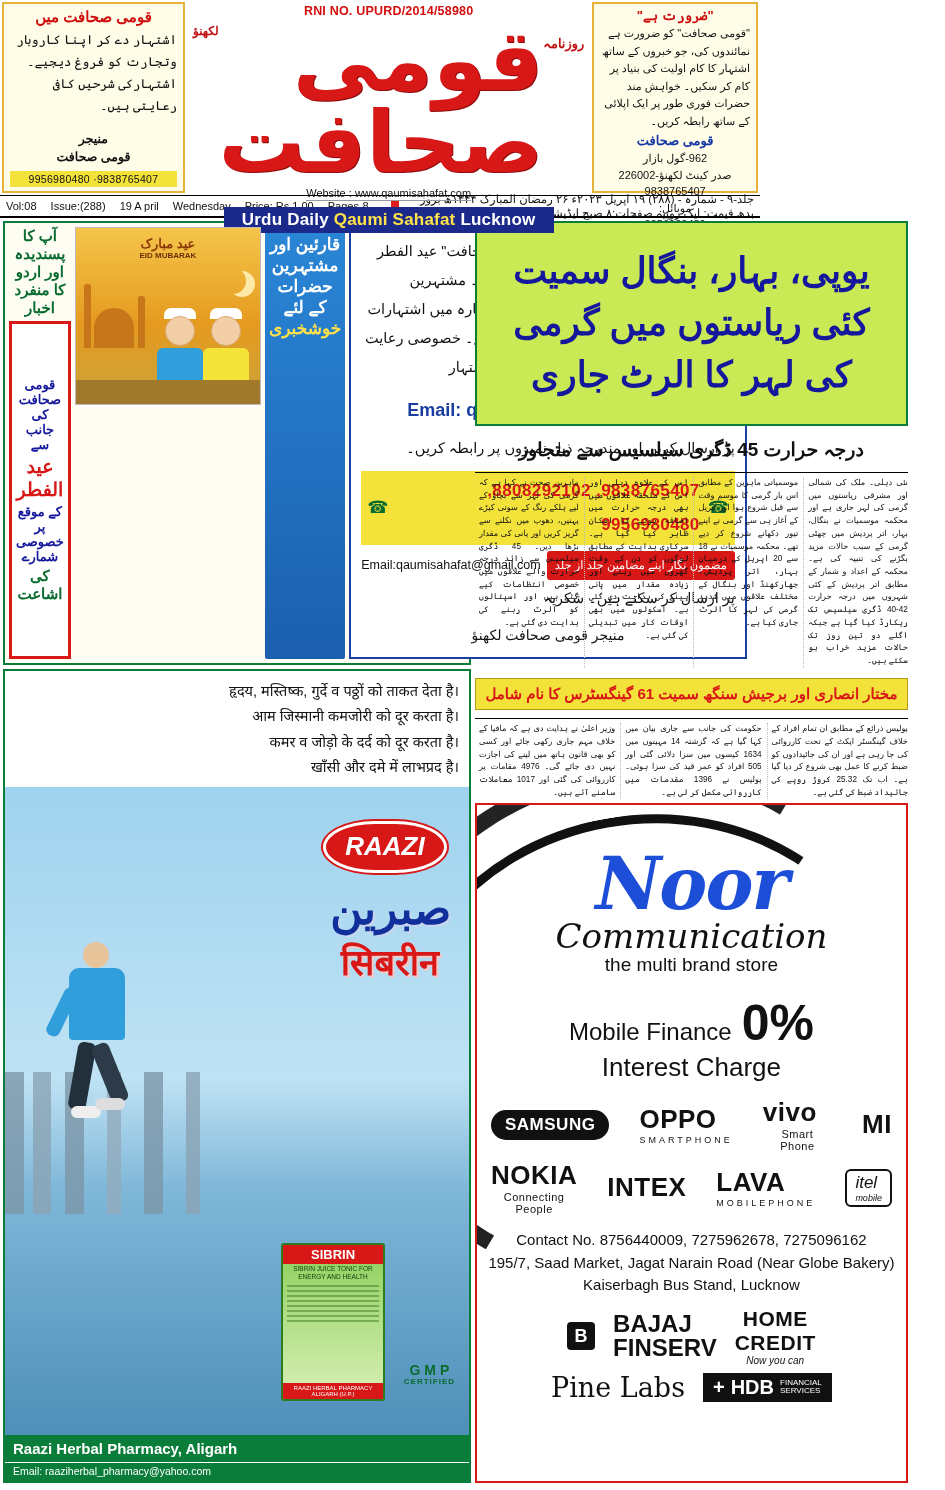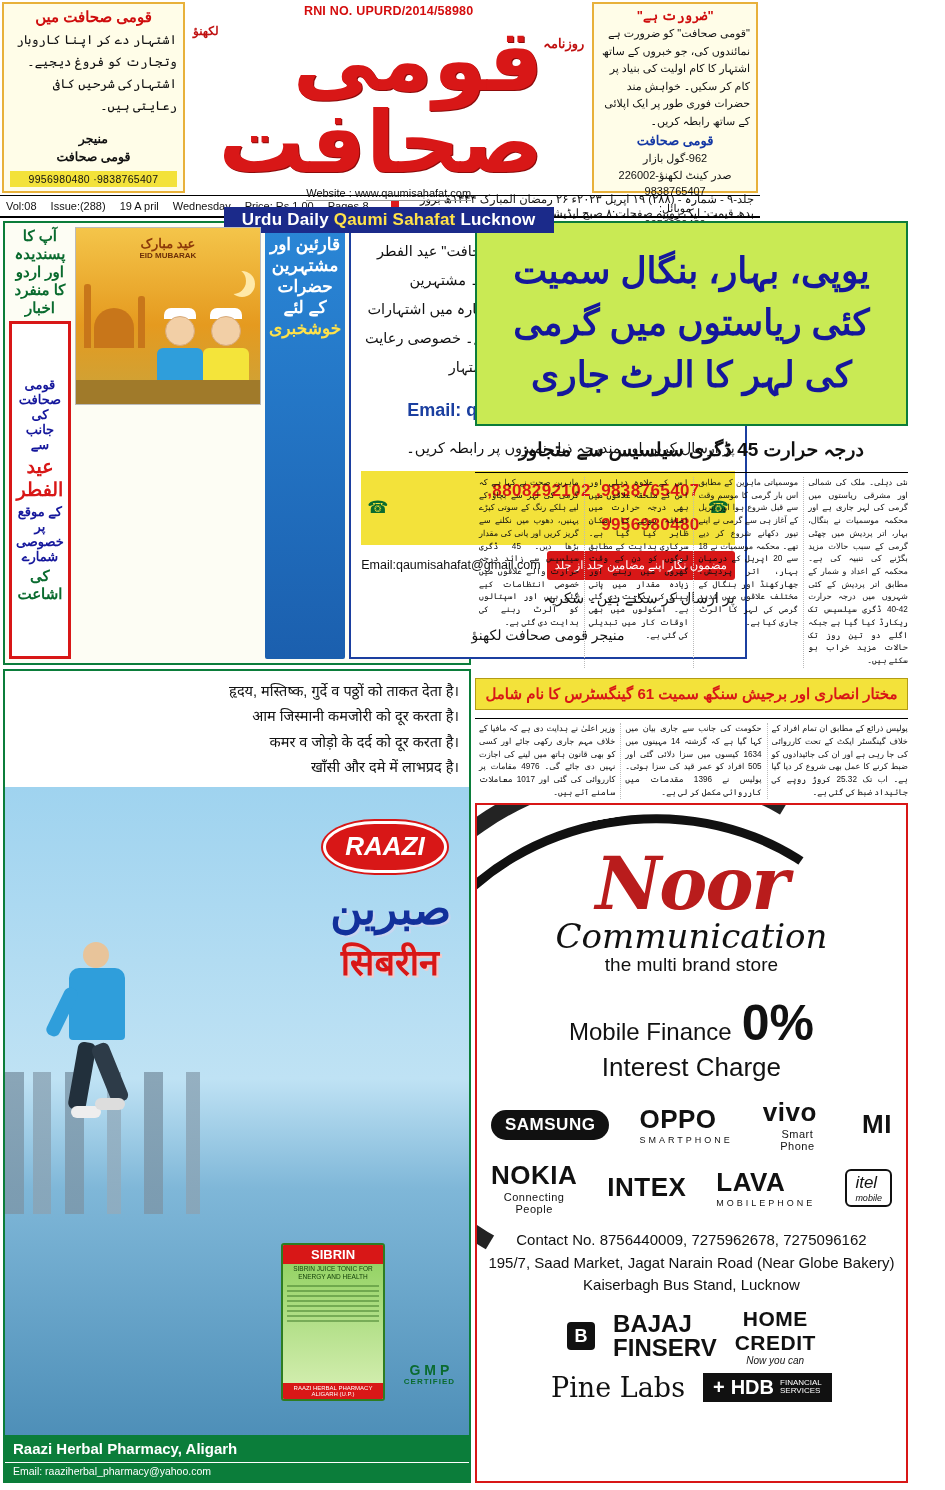--- a/index.html
+++ b/index.html
@@ -315,21 +315,21 @@
   .noor .swoosh2 {
     position: absolute; left: -90px; top: 10px; width: 520px; height: 470px;
     border: 9px solid #111; border-radius: 50%;
     border-color: #111 transparent transparent transparent; transform: rotate(-10deg);
   }
   .noor-brand {
     position: relative; text-align: center; margin-top: 36px;
   }
   .noor-brand .n1 {
     font-family: "DejaVu Serif", serif; font-size: 72px; font-style: italic;
-    font-weight: bold; color: #b91c1c; letter-spacing: -2px;
+    font-weight: bold; color: #1d4ed8; letter-spacing: -2px;
   }
   .noor-brand .n2 {
     font-family: "DejaVu Serif", serif; font-size: 34px; font-style: italic;
     color: #111; margin-top: -10px;
   }
   .noor-brand .n3 { font-size: 19px; color: #111; margin-top: -2px; }
   .noor-finance {
     position: relative; text-align: center; margin-top: 18px;
     display: flex; align-items: baseline; justify-content: center; gap: 10px;
   }

